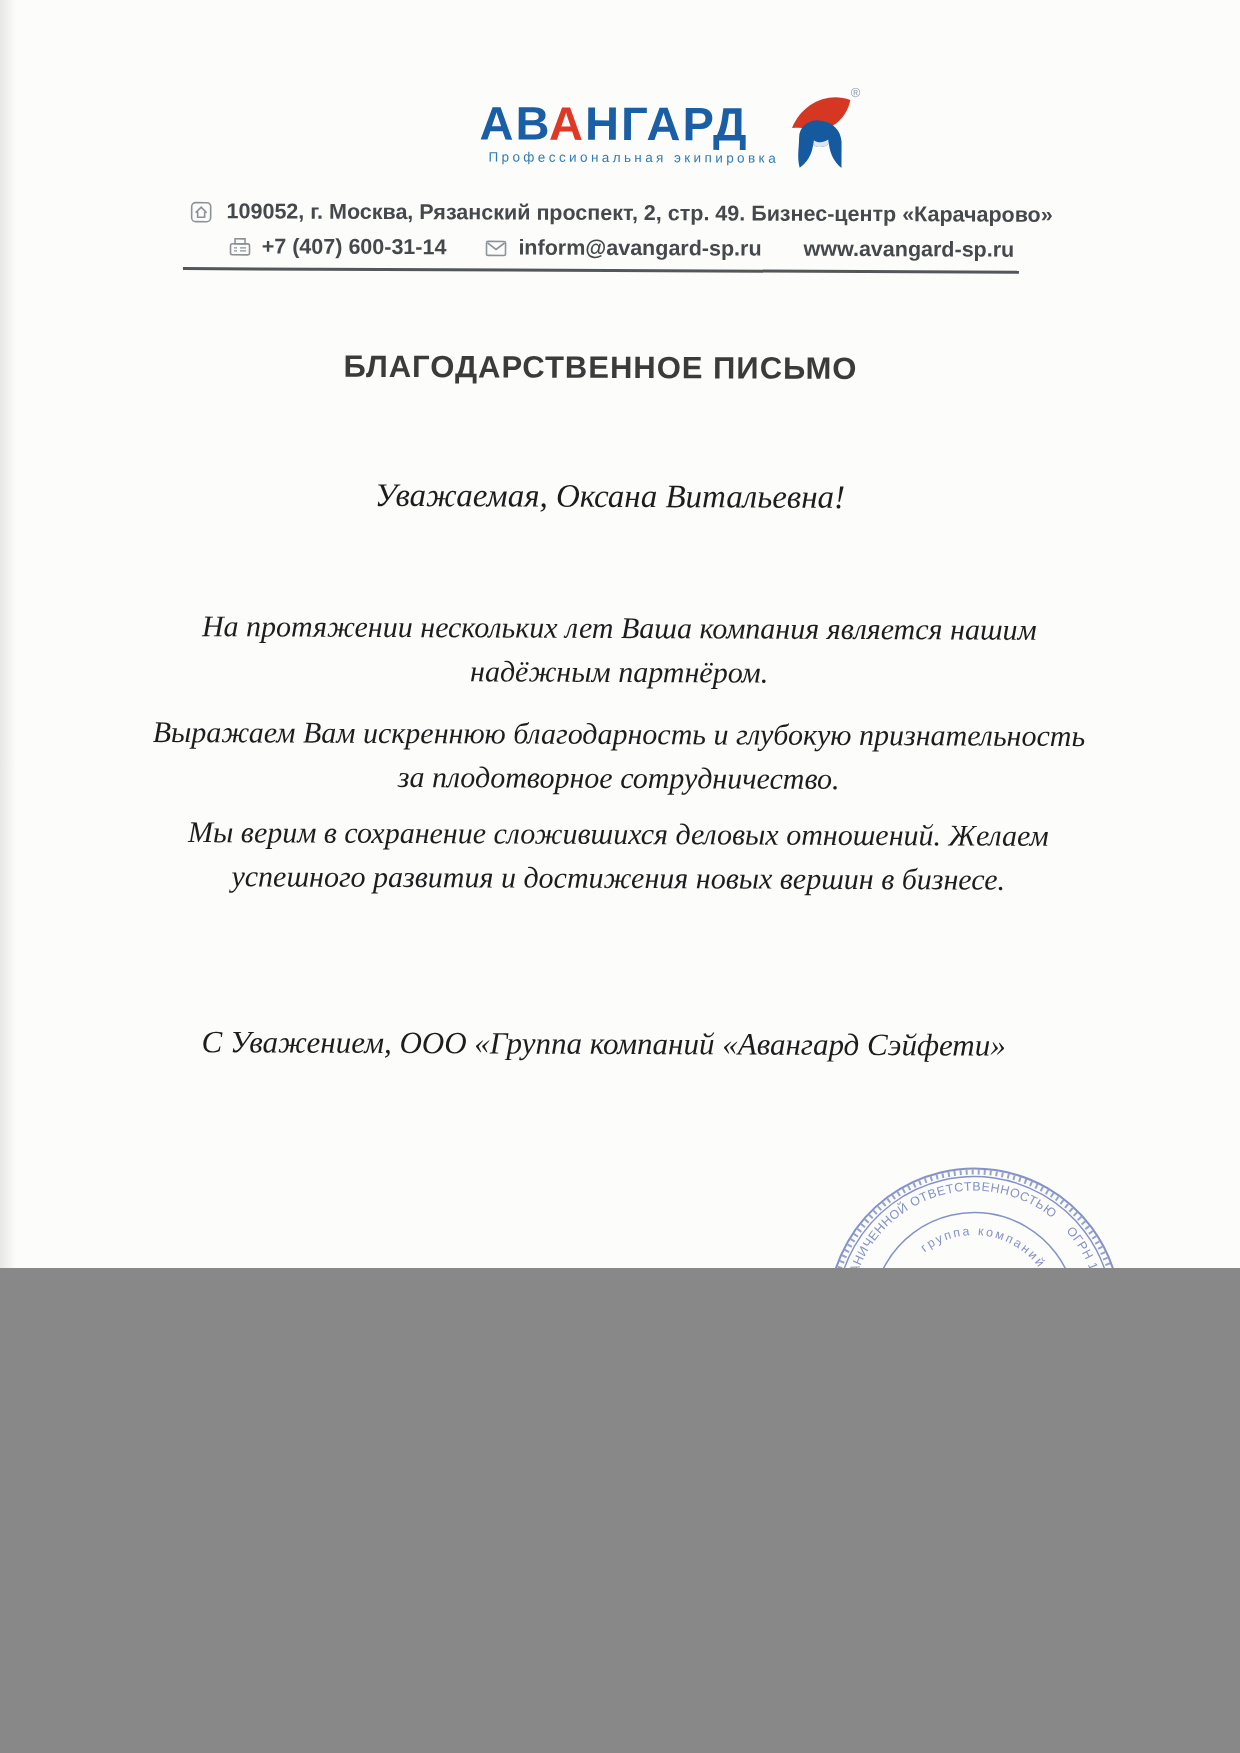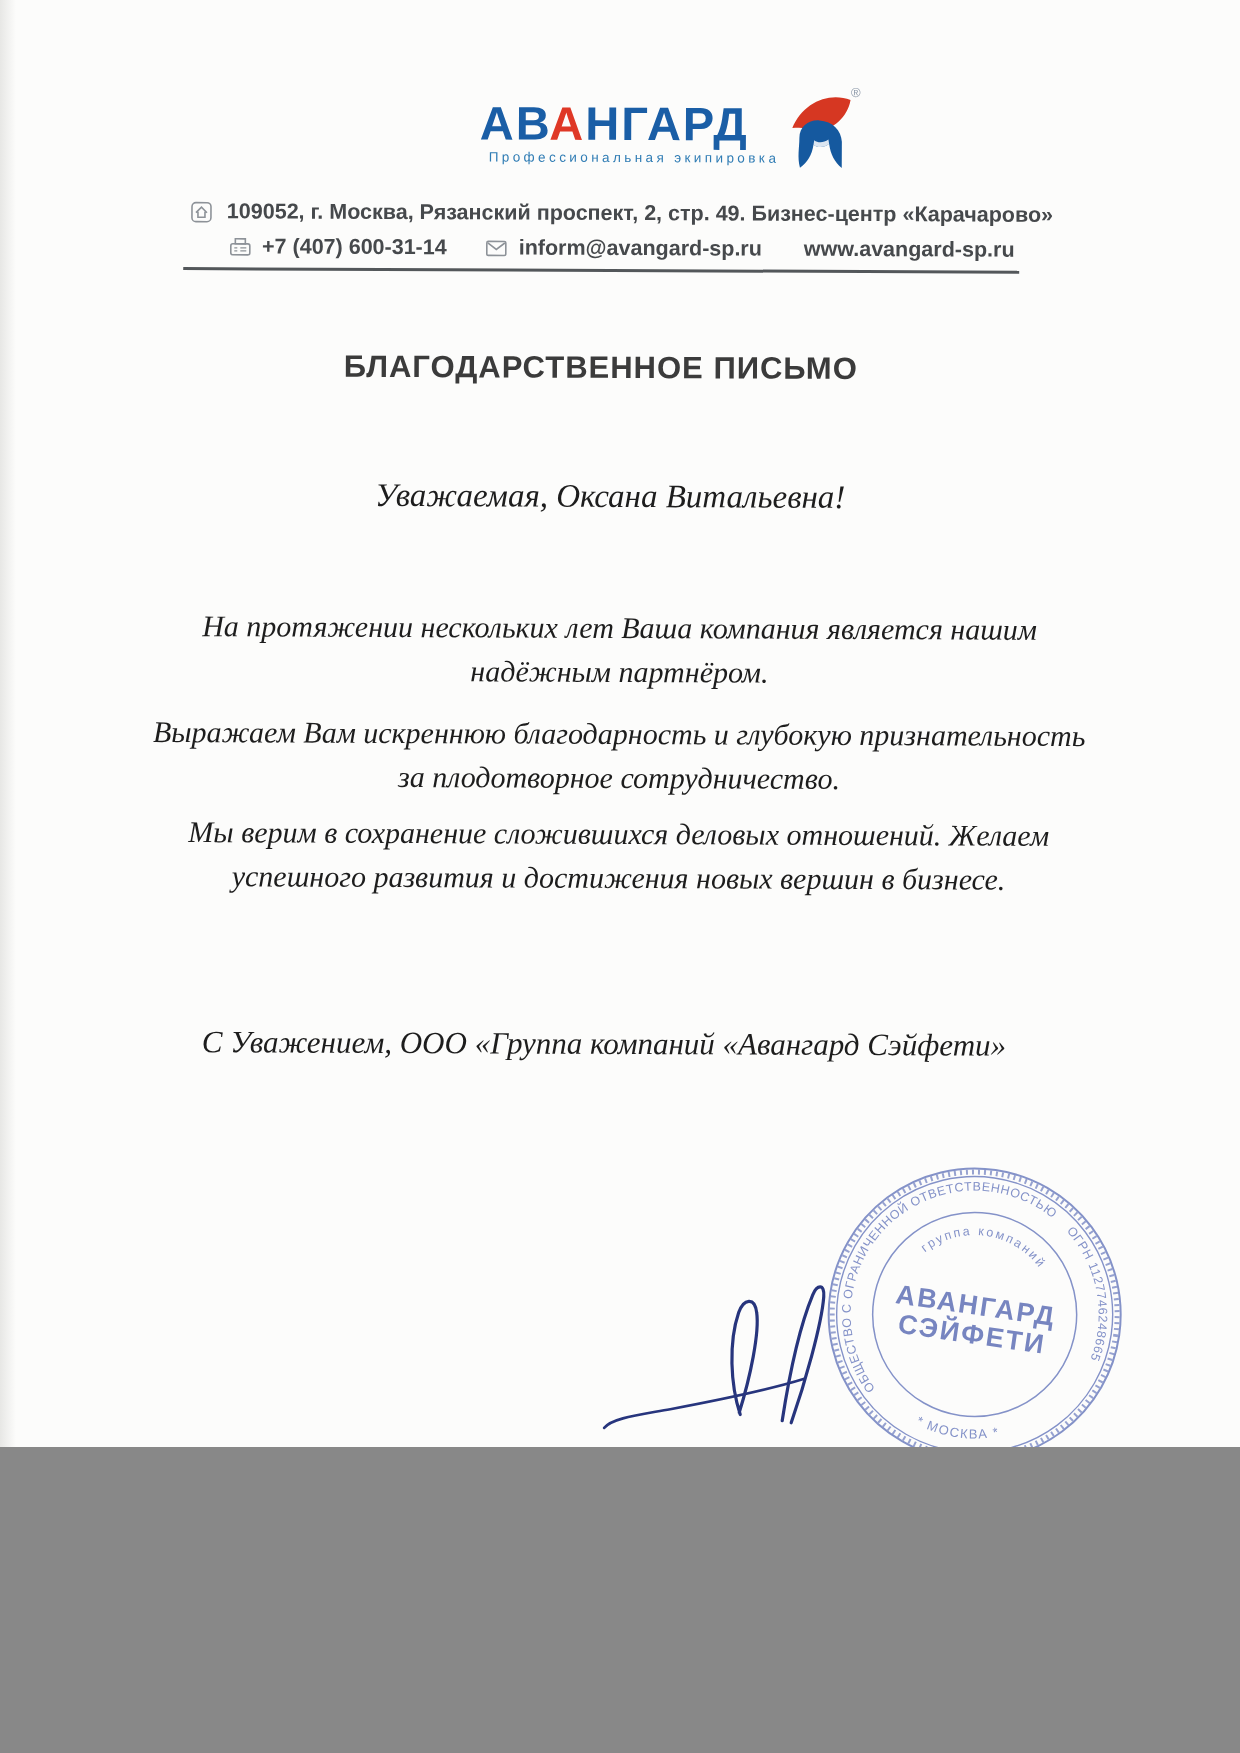--- a/index.html
+++ b/index.html
@@ -1,17 +1,17 @@
 <!DOCTYPE html>
 <html><head>
 <meta charset="utf-8">
 <style>
   html,body{margin:0;padding:0;background:#888;}
   .page{
-    position:relative;width:1240px;height:1447px;margin:0 auto;
+    position:relative;width:1240px;height:1268px;margin:0 auto;
     background:#fcfcfb;overflow:hidden;
     font-family:"Liberation Sans",sans-serif;color:#333;
   }
   .scan-inner{position:absolute;inset:0;transform:rotate(0.25deg);transform-origin:50% 38%;}
   
   .edge-left{position:absolute;left:0;top:0;width:16px;height:100%;
     background:linear-gradient(90deg,#e7e7e5,rgba(255,255,255,0));}
   .smudge-bottom{position:absolute;left:8px;top:1700px;width:330px;height:28px;
     background:radial-gradient(ellipse at 30% 60%,#d2d2d0 0%,#e4e4e2 55%,rgba(255,255,255,0) 85%);
     filter:blur(3px);opacity:.8;}

